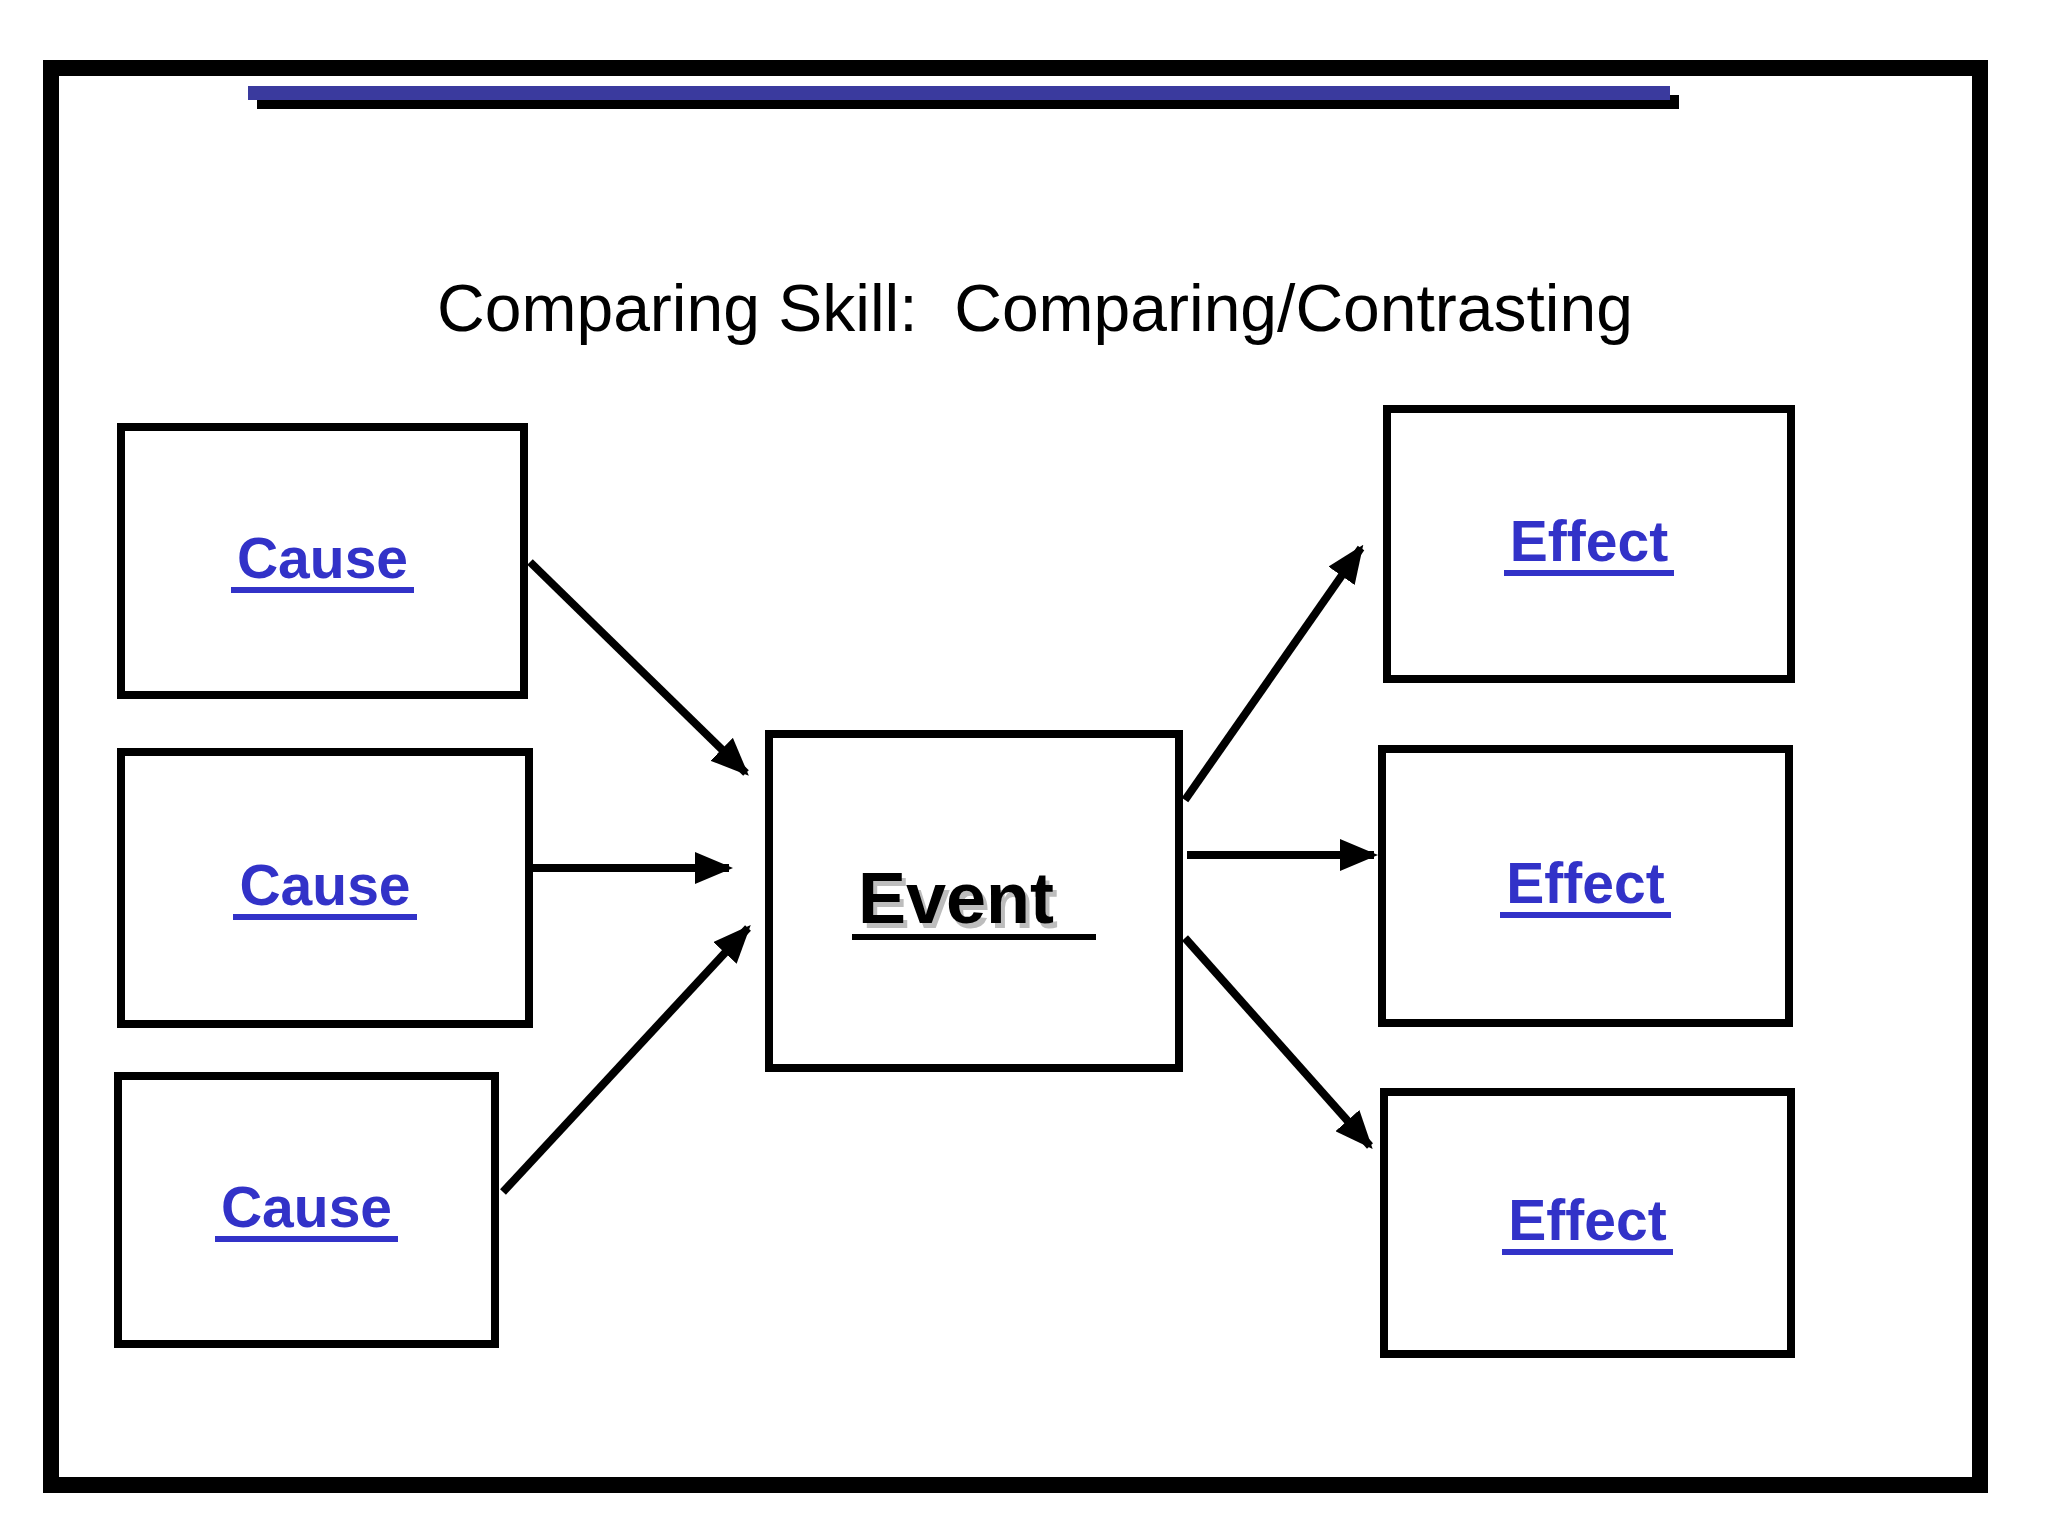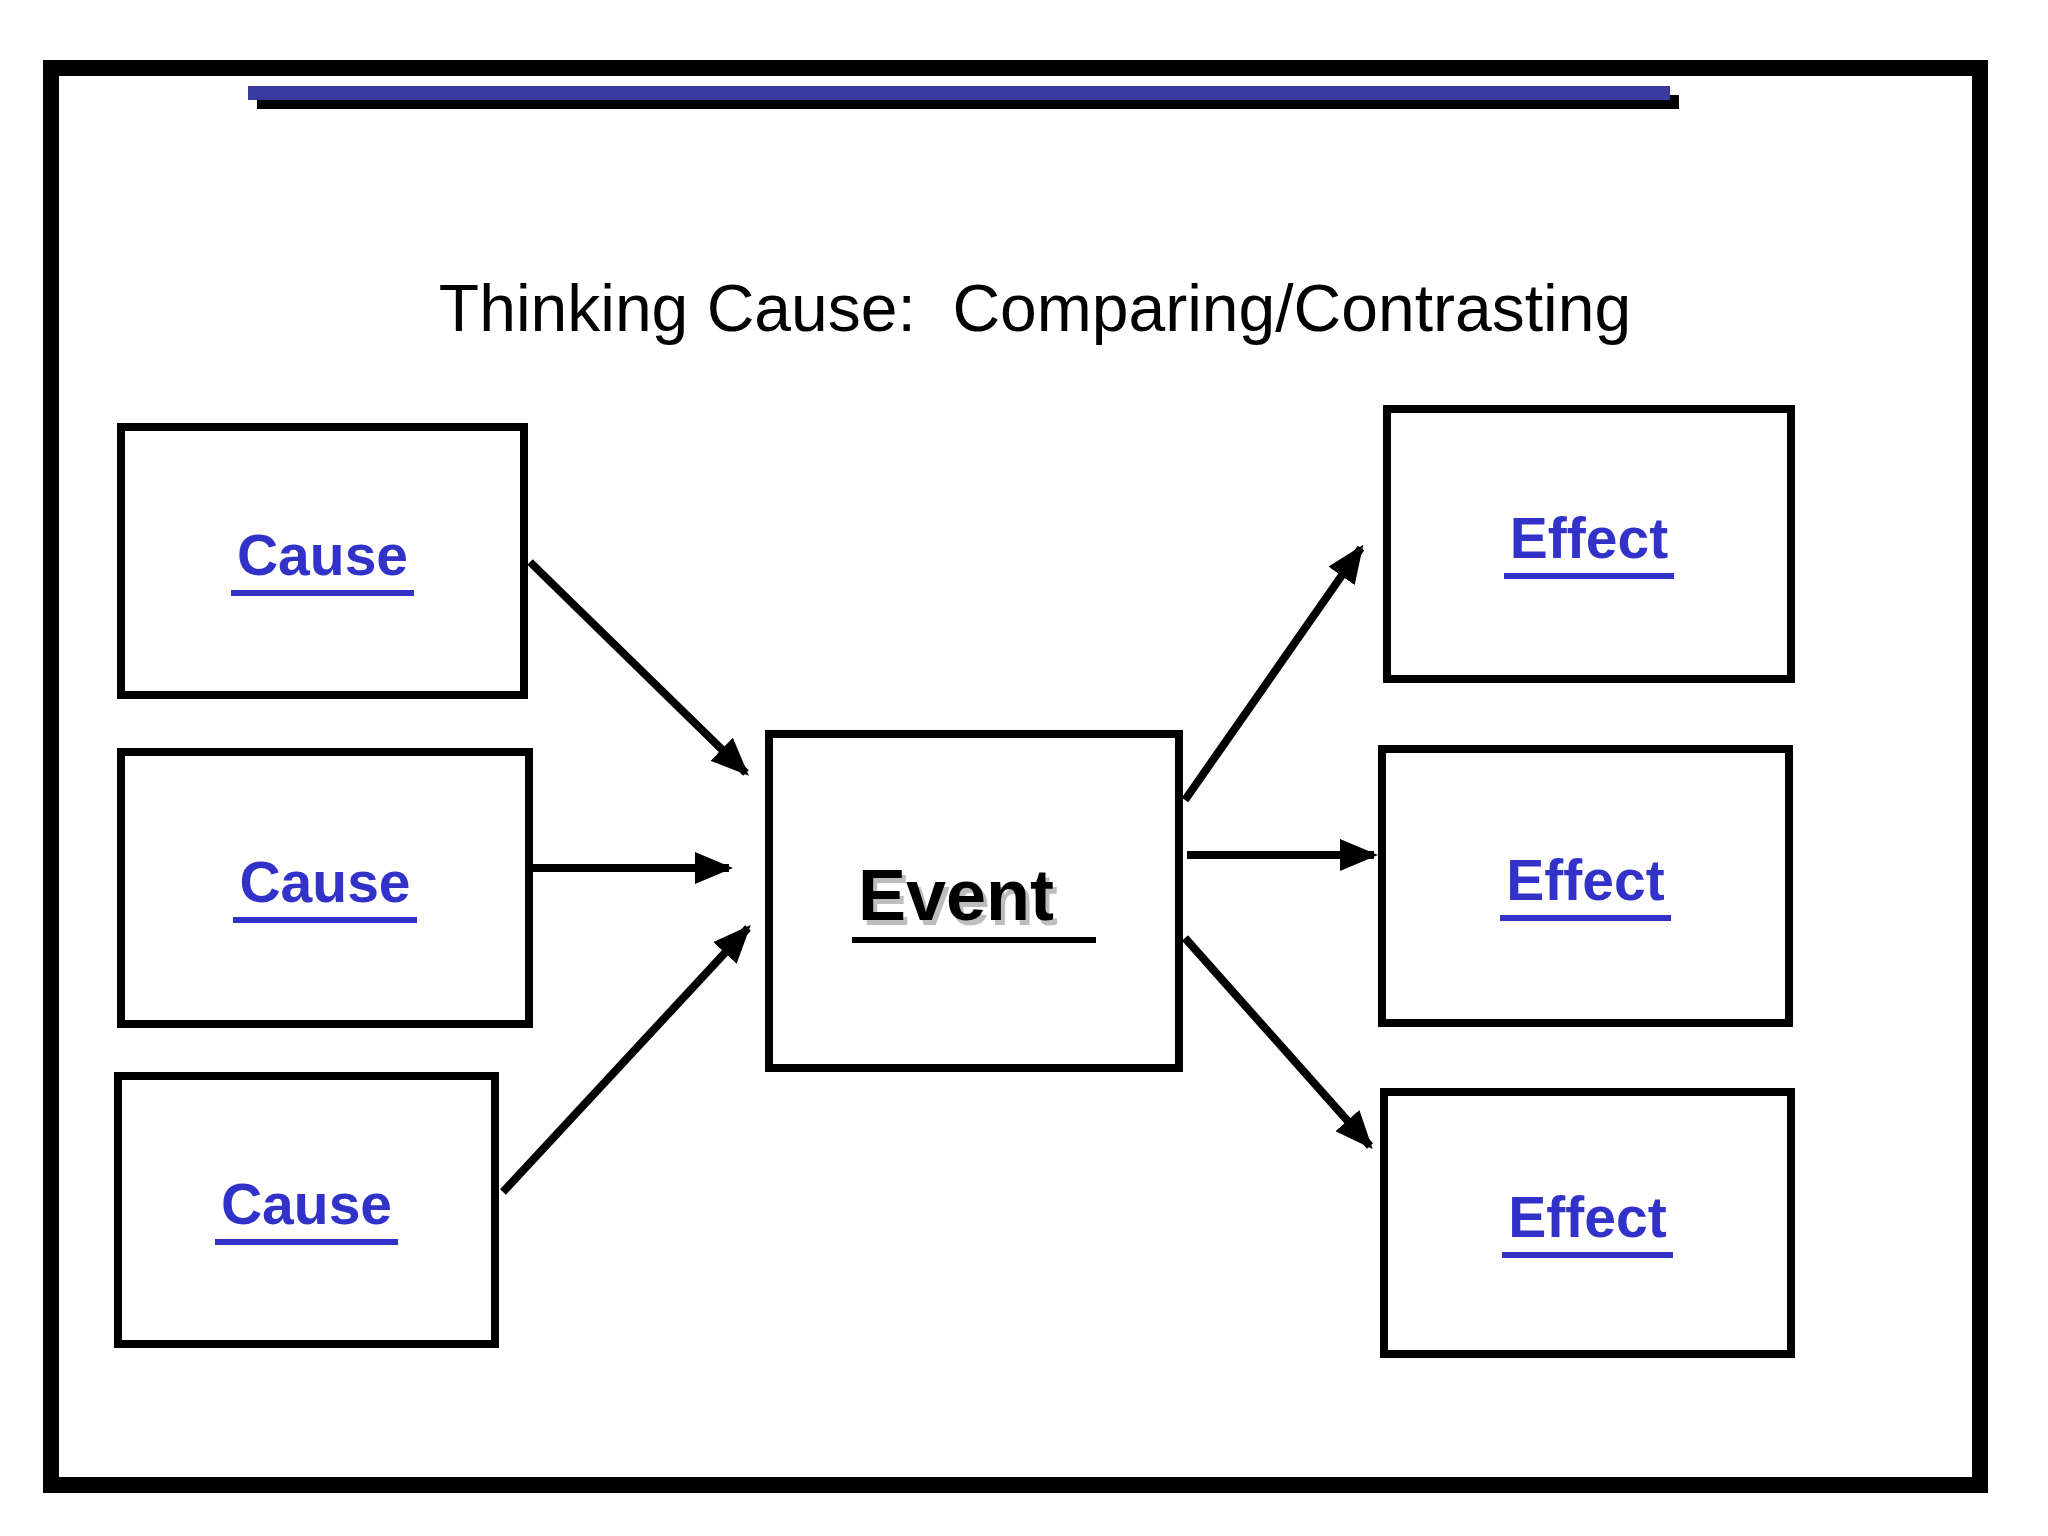--- a/index.html
+++ b/index.html
@@ -64,21 +64,21 @@
     align-items: center;
     justify-content: center;
   }
   .node-label {
     display: inline-block;
     font-weight: bold;
     font-size: 57px;
     line-height: 1.0;
     color: #3232C8;
     border-bottom: 6px solid currentColor;
-    padding: 0 6px 6px 6px;
+    padding: 0 6px 0 6px;
   }
   .event-label {
     font-size: 72px;
     color: #000000;
     border-bottom-color: #000000;
     padding-right: 42px;
     text-shadow: 4px 5px 0 #BDBDBD;
   }
 
   .cause-1  { left: 117px;  top: 423px;  width: 411px; height: 276px; }
@@ -101,21 +101,21 @@
 </style>
 </head>
 <body>
 
 <div class="abs slide-frame"></div>
 
 <div class="abs title-wrap">
   <div class="title-underline"></div>
 </div>
 
-<div class="abs subtitle">Thinking Cause:  Comparing/Contrasting</div>
+<div class="abs subtitle">Comparing Skill:  Comparing/Contrasting</div>
 
 <svg class="abs arrow-layer" width="2048" height="1536" viewBox="0 0 2048 1536" xmlns="http://www.w3.org/2000/svg">
   <defs>
     <marker id="ah" viewBox="0 0 38 32" markerWidth="38" markerHeight="32" refX="34" refY="16" orient="auto" markerUnits="userSpaceOnUse">
       <path d="M0,0 L38,16 L0,32 Z" fill="#000"></path>
     </marker>
   </defs>
   <line x1="530" y1="562" x2="746" y2="773" marker-end="url(#ah)"></line>
   <line x1="533" y1="868" x2="729" y2="868" marker-end="url(#ah)"></line>
   <line x1="503" y1="1192" x2="748" y2="928" marker-end="url(#ah)"></line>

